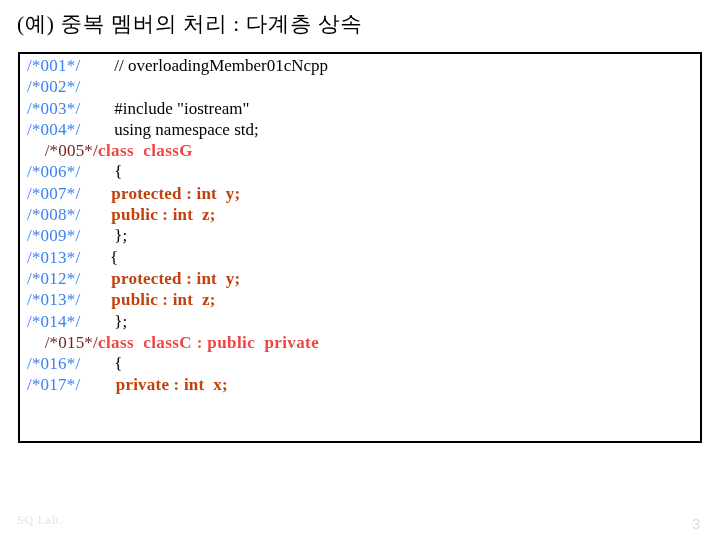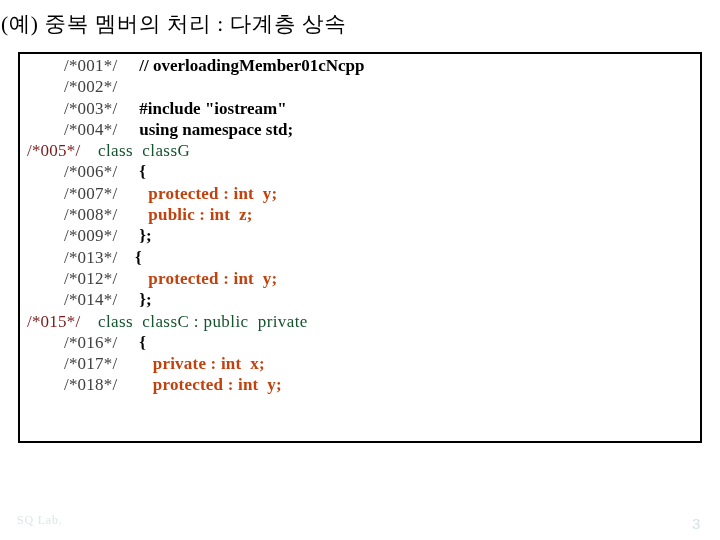--- a/index.html
+++ b/index.html
@@ -11,21 +11,21 @@
     height: 540px;
     background: #ffffff;
     font-family: "Liberation Serif", "DejaVu Serif", serif;
     overflow: hidden;
     position: relative;
   }
 
   
   #slide-title {
     position: absolute;
-    left: 1px;
+    left: 17px;
     top: 9px;
     font-size: 21.5px;
     line-height: 30px;
     color: #000000;
     letter-spacing: 0.6px;
     white-space: nowrap;
   }
 
   
   #code-box {
@@ -58,25 +58,25 @@
     display: inline-block;
     width: 71px;
     font-size: 17px;
     letter-spacing: 0.2px;
   }
   .code-text {
     font-size: 17px;
   }
 
   
-  .c-plain  { color: #000000; font-weight: bold; }
+  .c-plain  { color: #000000; font-weight: normal; margin-left: 12px; }
   .c-bold   { color: #c2410c; font-weight: bold;  letter-spacing: 0.2px; }
-  .c-maroon { color: #14532d; font-weight: normal;  letter-spacing: 0.4px; }
-  .n-maroon { color: #7B1A1A; }
-  .n-plain  { color: #404040; margin-left: 37px; }
+  .c-maroon { color: #ef4444; font-weight: bold;  letter-spacing: 0.4px; }
+  .n-maroon { color: #7B1A1A; text-align: right; }
+  .n-plain  { color: #3b82f6; }
 
   
   #footer-brand {
     position: absolute;
     left: 17px;
     top: 513px;
     font-size: 12px;
     color: #DCE6E9;
     letter-spacing: 0.8px;
   }
@@ -100,23 +100,23 @@
       <li class="code-line"><span class="lineno n-plain">/*002*/</span><span class="code-text c-plain"></span></li>
       <li class="code-line"><span class="lineno n-plain">/*003*/</span><span class="code-text c-plain"> #include "iostream"</span></li>
       <li class="code-line"><span class="lineno n-plain">/*004*/</span><span class="code-text c-plain"> using namespace std;</span></li>
       <li class="code-line"><span class="lineno n-maroon">/*005*/</span><span class="code-text c-maroon">class  classG</span></li>
       <li class="code-line"><span class="lineno n-plain">/*006*/</span><span class="code-text c-plain"> {</span></li>
       <li class="code-line"><span class="lineno n-plain">/*007*/</span><span class="code-text c-bold">   protected : int  y;</span></li>
       <li class="code-line"><span class="lineno n-plain">/*008*/</span><span class="code-text c-bold">   public : int  z;</span></li>
       <li class="code-line"><span class="lineno n-plain">/*009*/</span><span class="code-text c-plain"> };</span></li>
       <li class="code-line"><span class="lineno n-plain">/*013*/</span><span class="code-text c-plain">{</span></li>
       <li class="code-line"><span class="lineno n-plain">/*012*/</span><span class="code-text c-bold">   protected : int  y;</span></li>
+      <li class="code-line"><span class="lineno n-plain">/*013*/</span><span class="code-text c-bold">   public : int  z;</span></li>
       <li class="code-line"><span class="lineno n-plain">/*014*/</span><span class="code-text c-plain"> };</span></li>
       <li class="code-line"><span class="lineno n-maroon">/*015*/</span><span class="code-text c-maroon">class  classC : public  private</span></li>
       <li class="code-line"><span class="lineno n-plain">/*016*/</span><span class="code-text c-plain"> {</span></li>
       <li class="code-line"><span class="lineno n-plain">/*017*/</span><span class="code-text c-bold">    private : int  x;</span></li>
-      <li class="code-line"><span class="lineno n-plain">/*018*/</span><span class="code-text c-bold">    protected : int  y;</span></li>
     </ul>
 </div>
 
 <div id="footer-brand">SQ Lab.</div>
 
 <div id="footer-pageno">3</div>
 
 </body></html>

